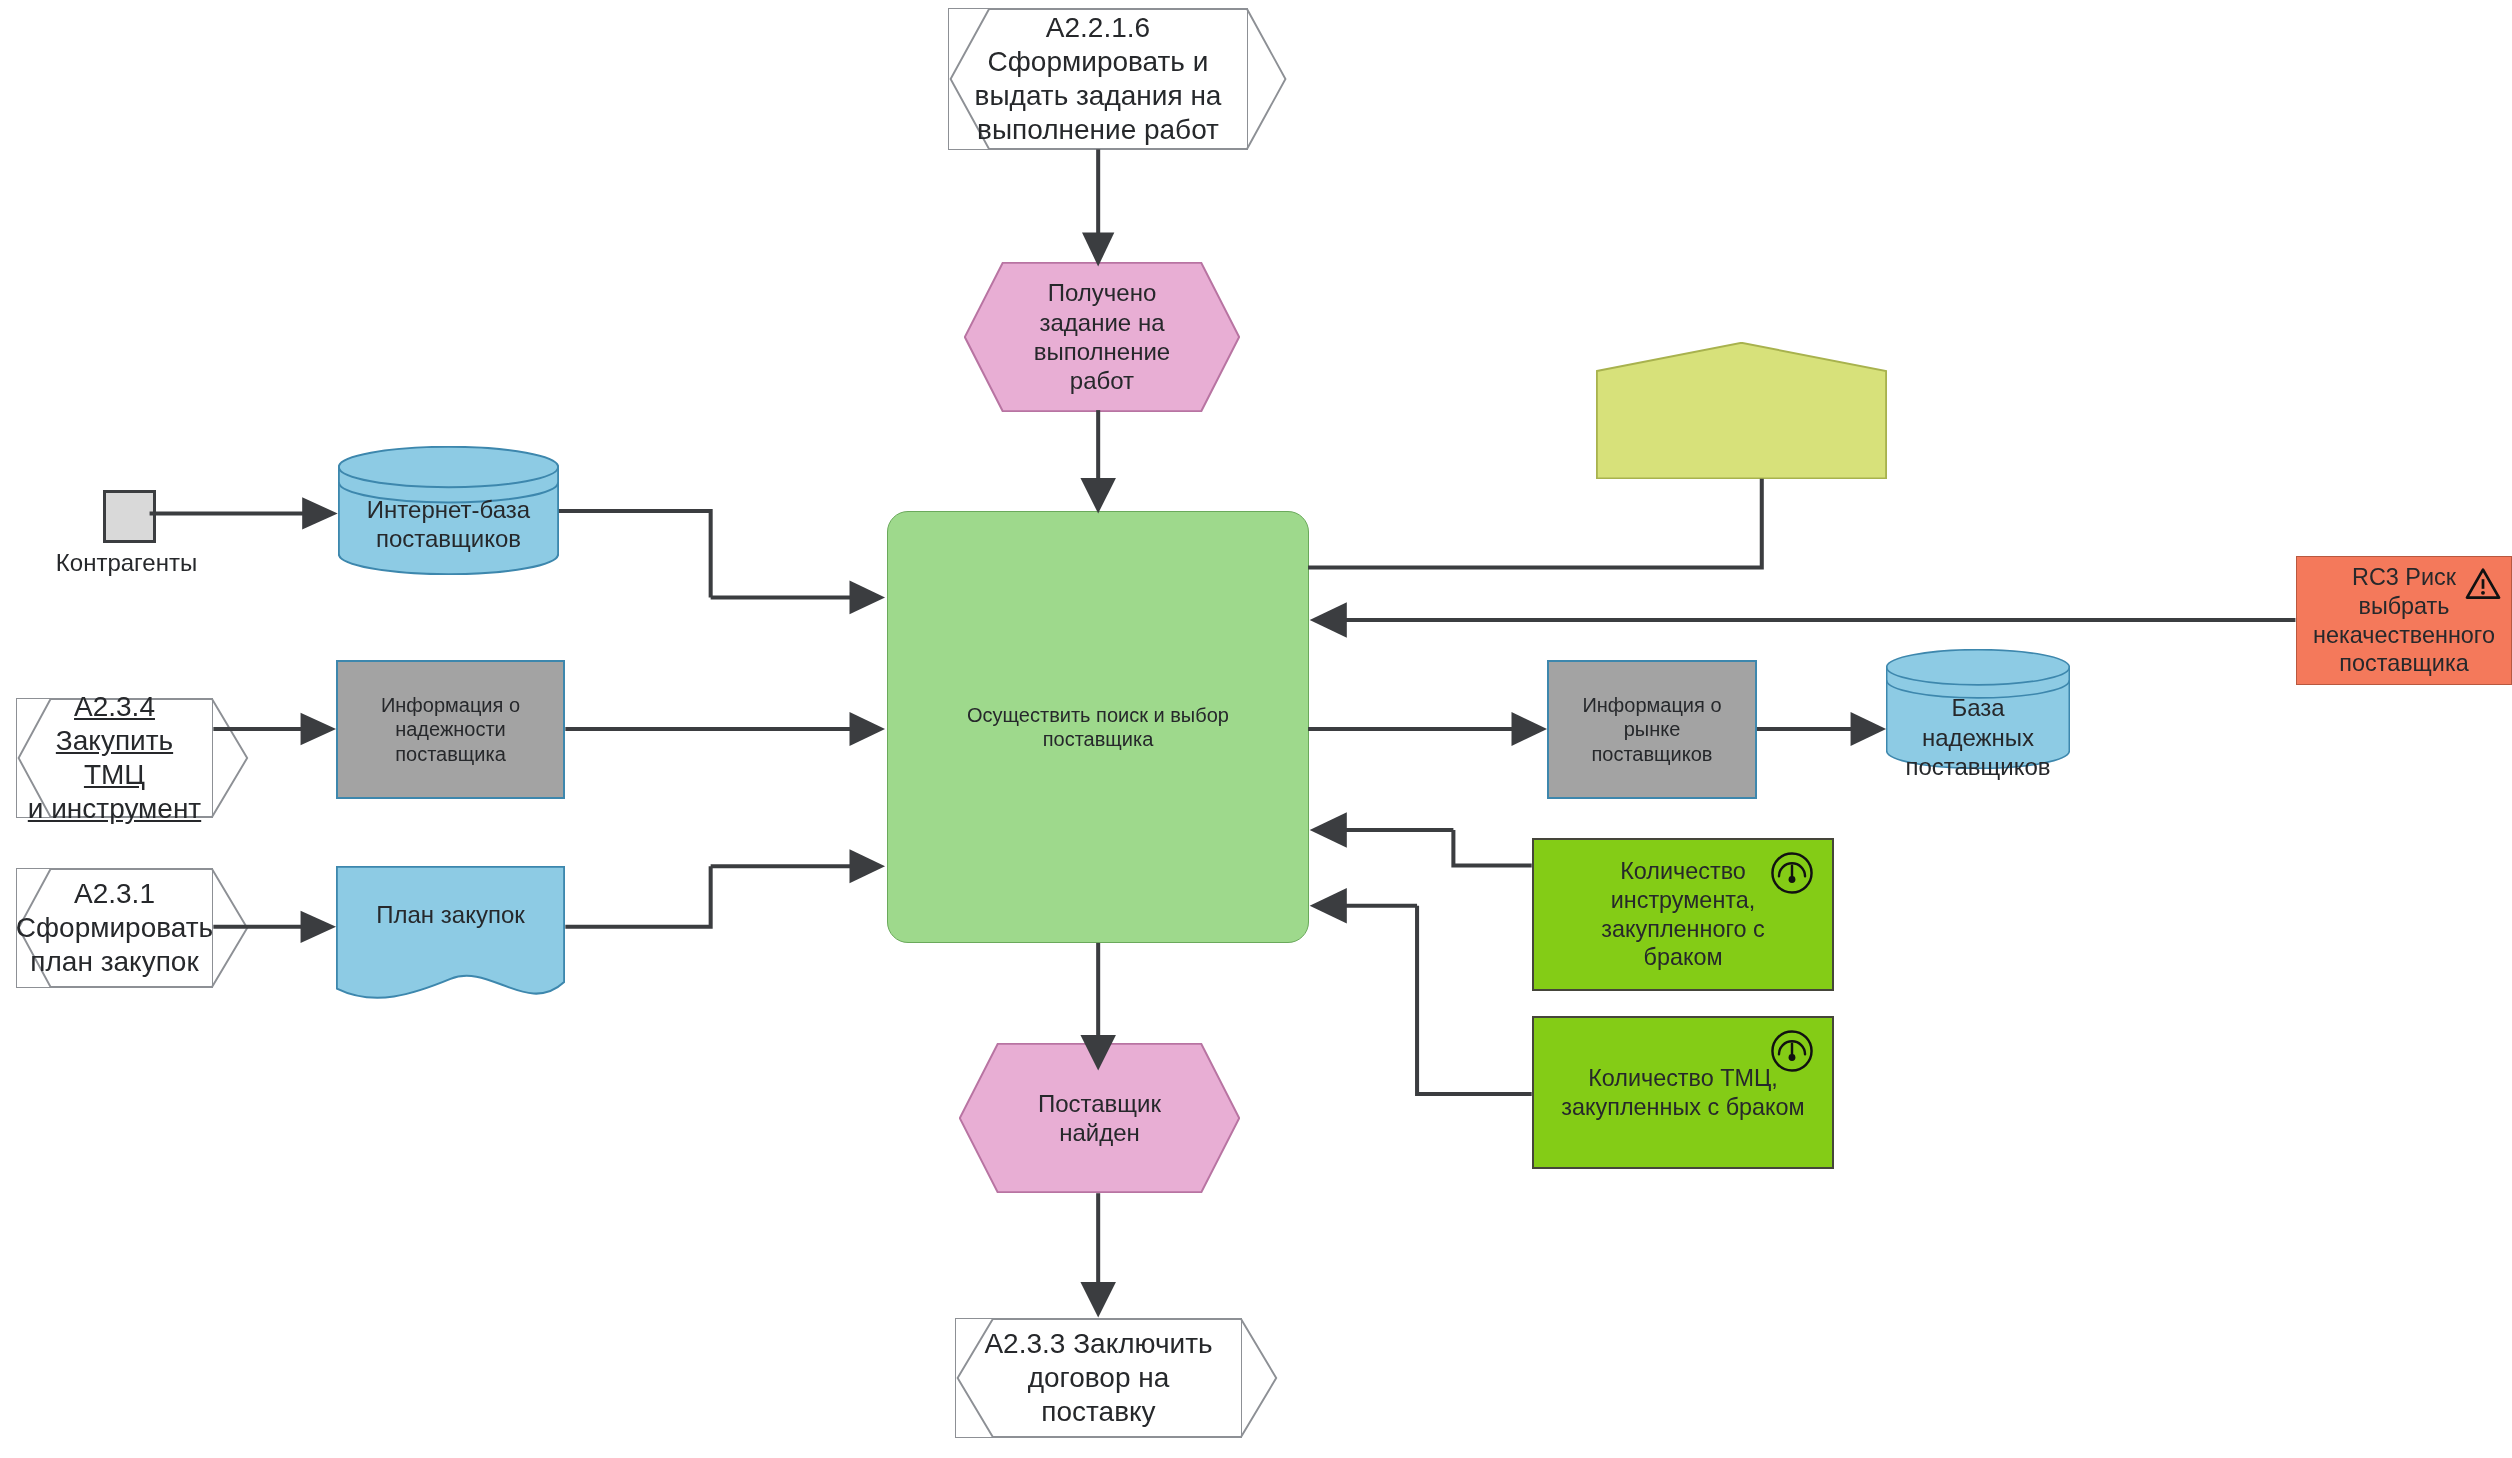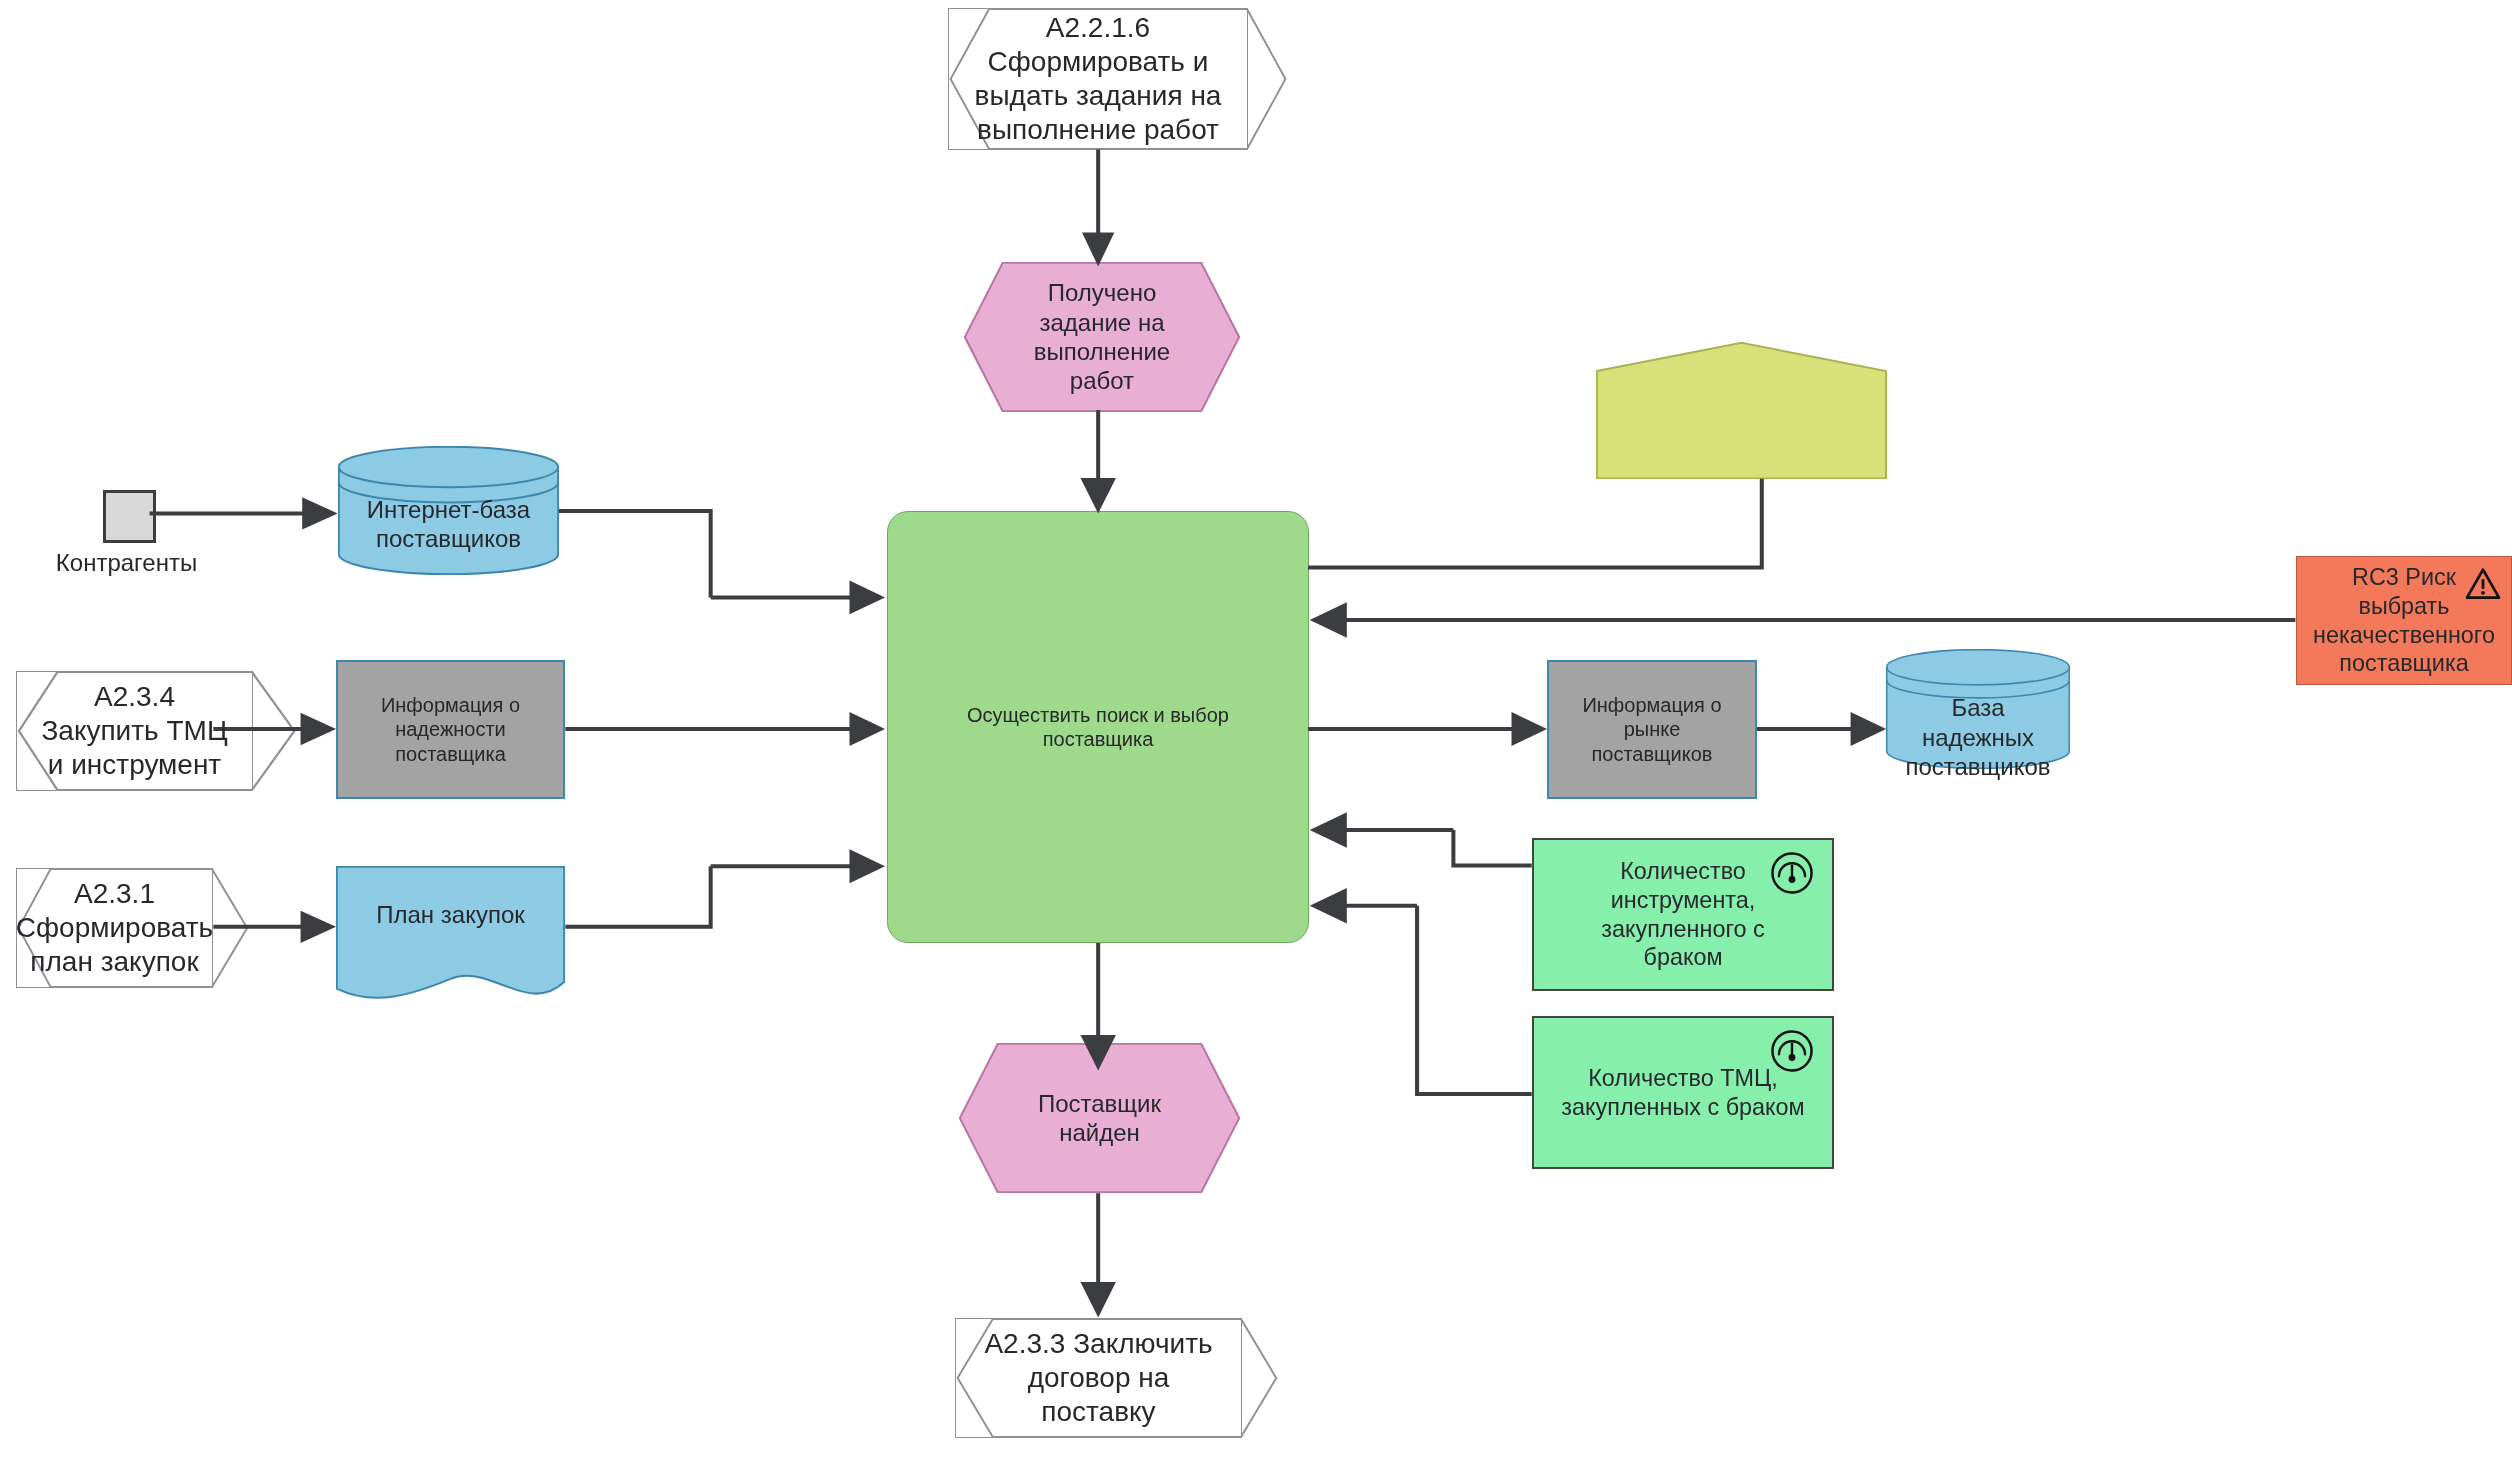--- a/index.html
+++ b/index.html
@@ -99,21 +99,21 @@
   }
   .risk .warn-icon {
     position: absolute;
     right: 9.7px;
     top: 11.3px;
     z-index: 4;
   }
 
   
   .kpi {
-    background: #86efac;
+    background: #84cc16;
     border: 2.4px solid #45453a;
     font-size: 23.4px;
   }
   .kpi .gauge-icon {
     position: absolute;
     right: 18px;
     top: 11.3px;
     z-index: 4;
   }
 
@@ -250,21 +250,21 @@
   <div class="node db" style="left:338px; top:446px; width:221px; height:129px;">
     <svg class="shape" viewBox="0 0 274 160" preserveAspectRatio="none">
       <path d="M 1 26 A 136 25 0 0 1 273 26 L 273 134 A 136 25 0 0 1 1 134 Z" fill="#8dcbe4" stroke="#3d87ad" stroke-width="2.5"></path>
       <path d="M 1 26 A 136 25 0 0 0 273 26" fill="none" stroke="#3d87ad" stroke-width="2.5"></path>
       <path d="M 1 45 A 136 25 0 0 0 273 45" fill="none" stroke="#3d87ad" stroke-width="2.5"></path>
     </svg>
     <span class="lbl">Интернет-база
 поставщиков</span>
   </div>
 
-  <div class="node proc-iface" style="left:16px; top:671px; width:237px; height:120px;">
+  <div class="node proc-iface" style="left:16px; top:698px; width:197px; height:120px;text-decoration:underline;">
     <svg class="hexback" viewBox="0 0 244 148" preserveAspectRatio="none">
       <path d="M 42 0 L 244 0 L 288 74 L 244 148 L 42 148 L 2 74 Z" fill="none" stroke="#8d9095" stroke-width="2.4"></path>
     </svg>
     <span class="lbl">A2.3.4
 Закупить ТМЦ
 и инструмент</span>
   </div>
 
   <div class="node data-obj" style="left:336px; top:660px; width:229px; height:139px;">
     <span class="lbl">Информация о

